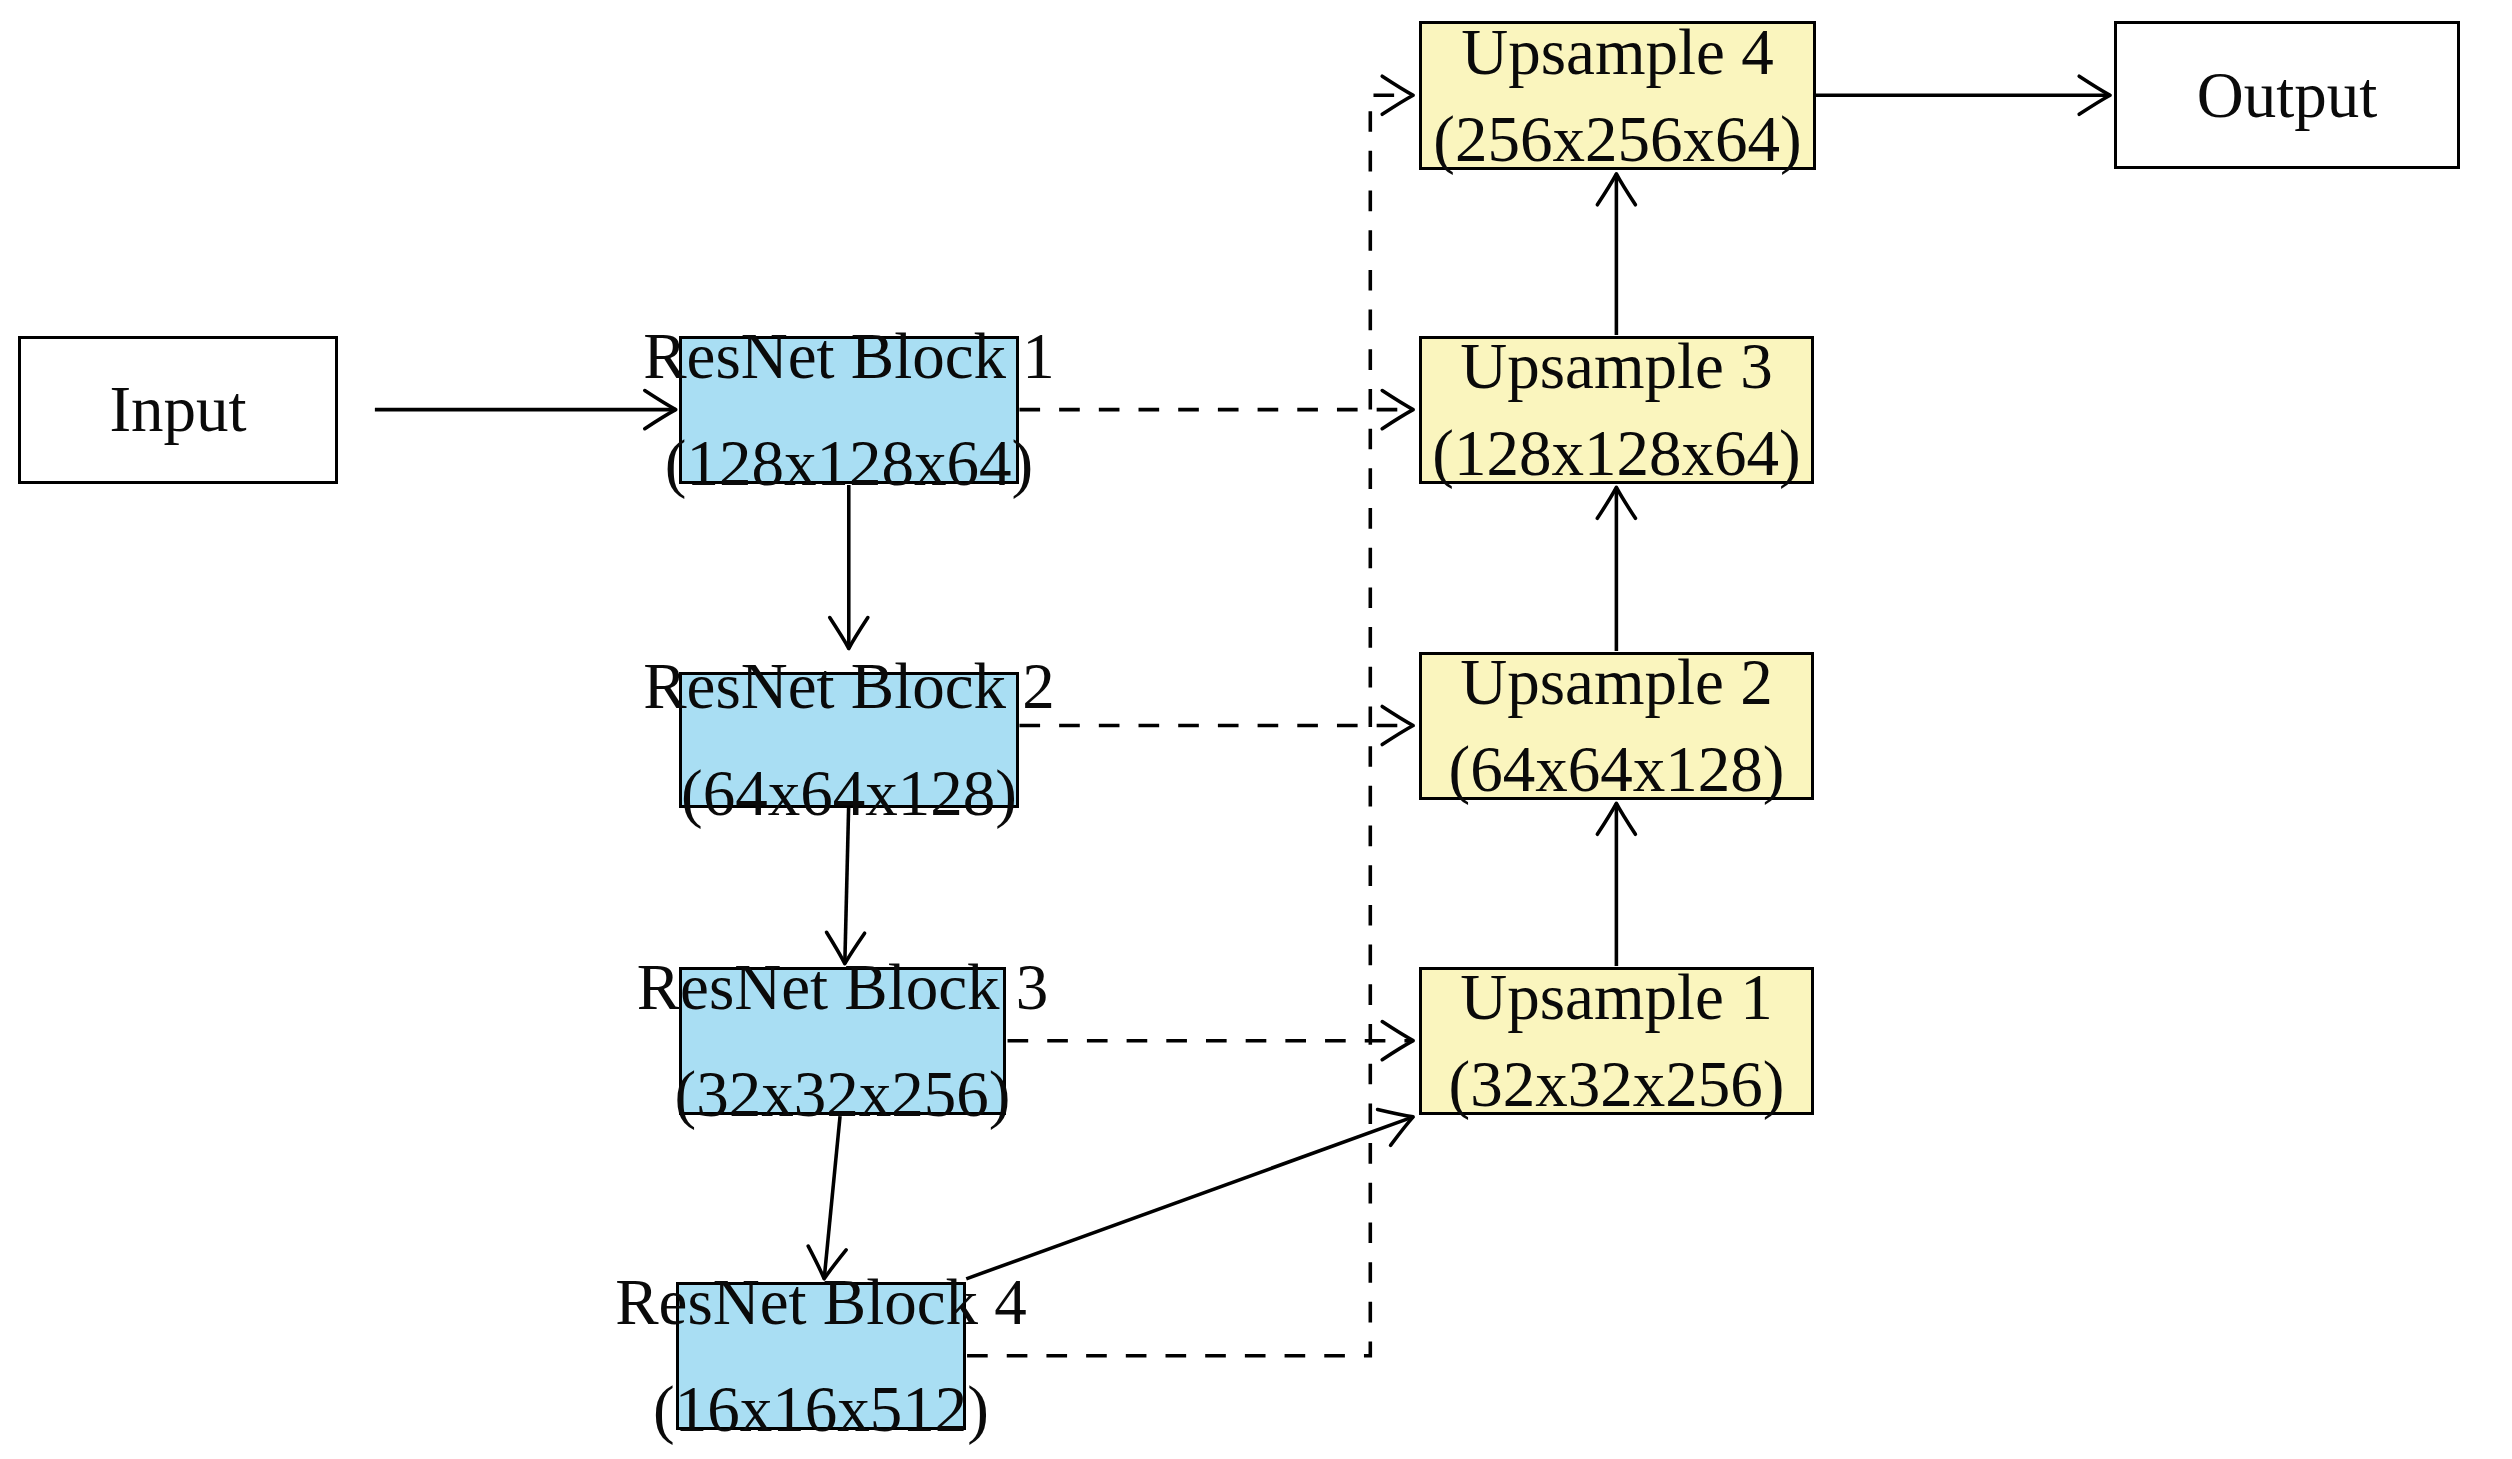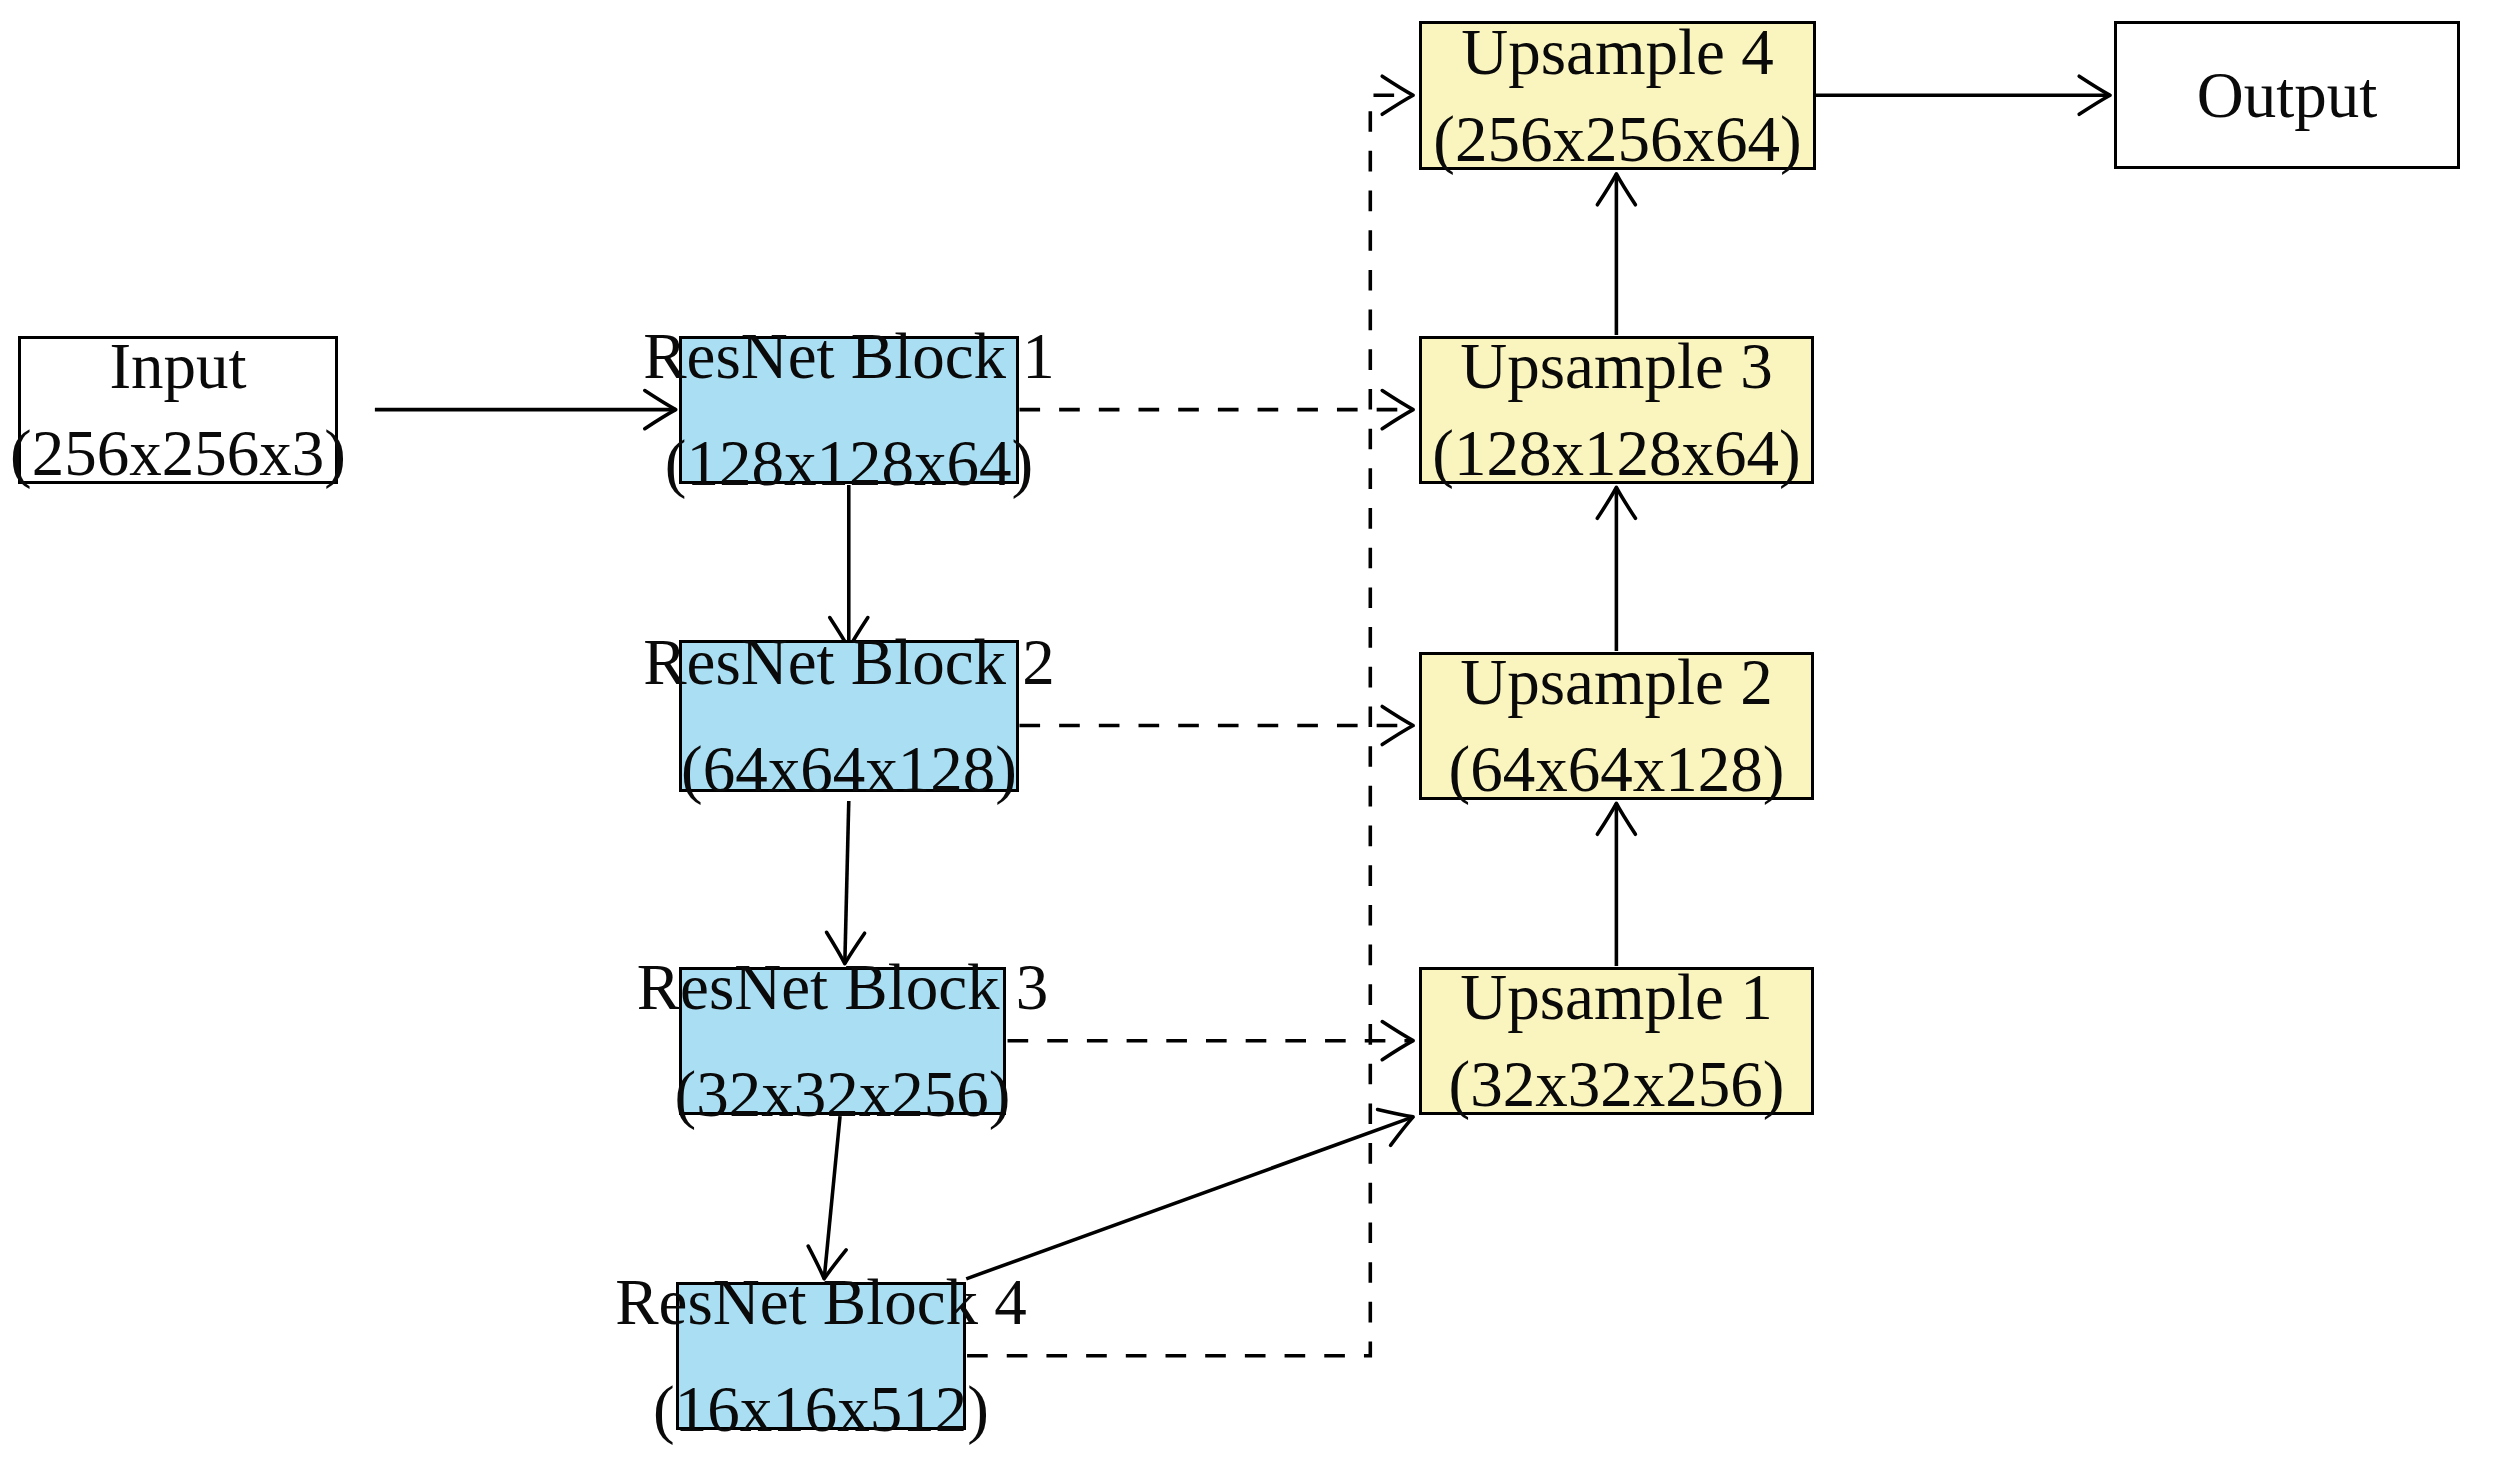--- a/index.html
+++ b/index.html
@@ -51,33 +51,32 @@
     <path class="edge" d="M 2287 120 L 2658 120" marker-end="url(#ah)"></path>
 
     <path class="edge dashed" d="M 1284 516 L 1780 516" marker-end="url(#ah)"></path>
     <path class="edge dashed" d="M 1284 914 L 1780 914" marker-end="url(#ah)"></path>
     <path class="edge dashed" d="M 1269 1311 L 1780 1311" marker-end="url(#ah)"></path>
     <path class="edge dashed" d="M 1218 1708 L 1726 1708 L 1726 120 L 1780 120" marker-end="url(#ah)"></path>
   </svg>
 
   <div class="node io" style="left:18px;top:336px;width:320px;height:148px">
     <div>Input</div>
-    <div>(256x256x3)</div>
   </div>
 
   <div class="node io" style="left:2114px;top:21.4px;width:346px;height:148px">
     <div>Output</div>
   </div>
 
   <div class="node enc" style="left:679px;top:336px;width:340px;height:148px">
     <div>ResNet Block 1</div>
     <div>(128x128x64)</div>
   </div>
 
-  <div class="node enc" style="left:679px;top:640px;width:340px;height:152px">
+  <div class="node enc" style="left:679px;top:672px;width:340px;height:136px">
     <div>ResNet Block 2</div>
     <div>(64x64x128)</div>
   </div>
 
   <div class="node enc" style="left:679px;top:967px;width:327px;height:148px">
     <div>ResNet Block 3</div>
     <div>(32x32x256)</div>
   </div>
 
   <div class="node enc" style="left:676px;top:1282px;width:290px;height:148px">

